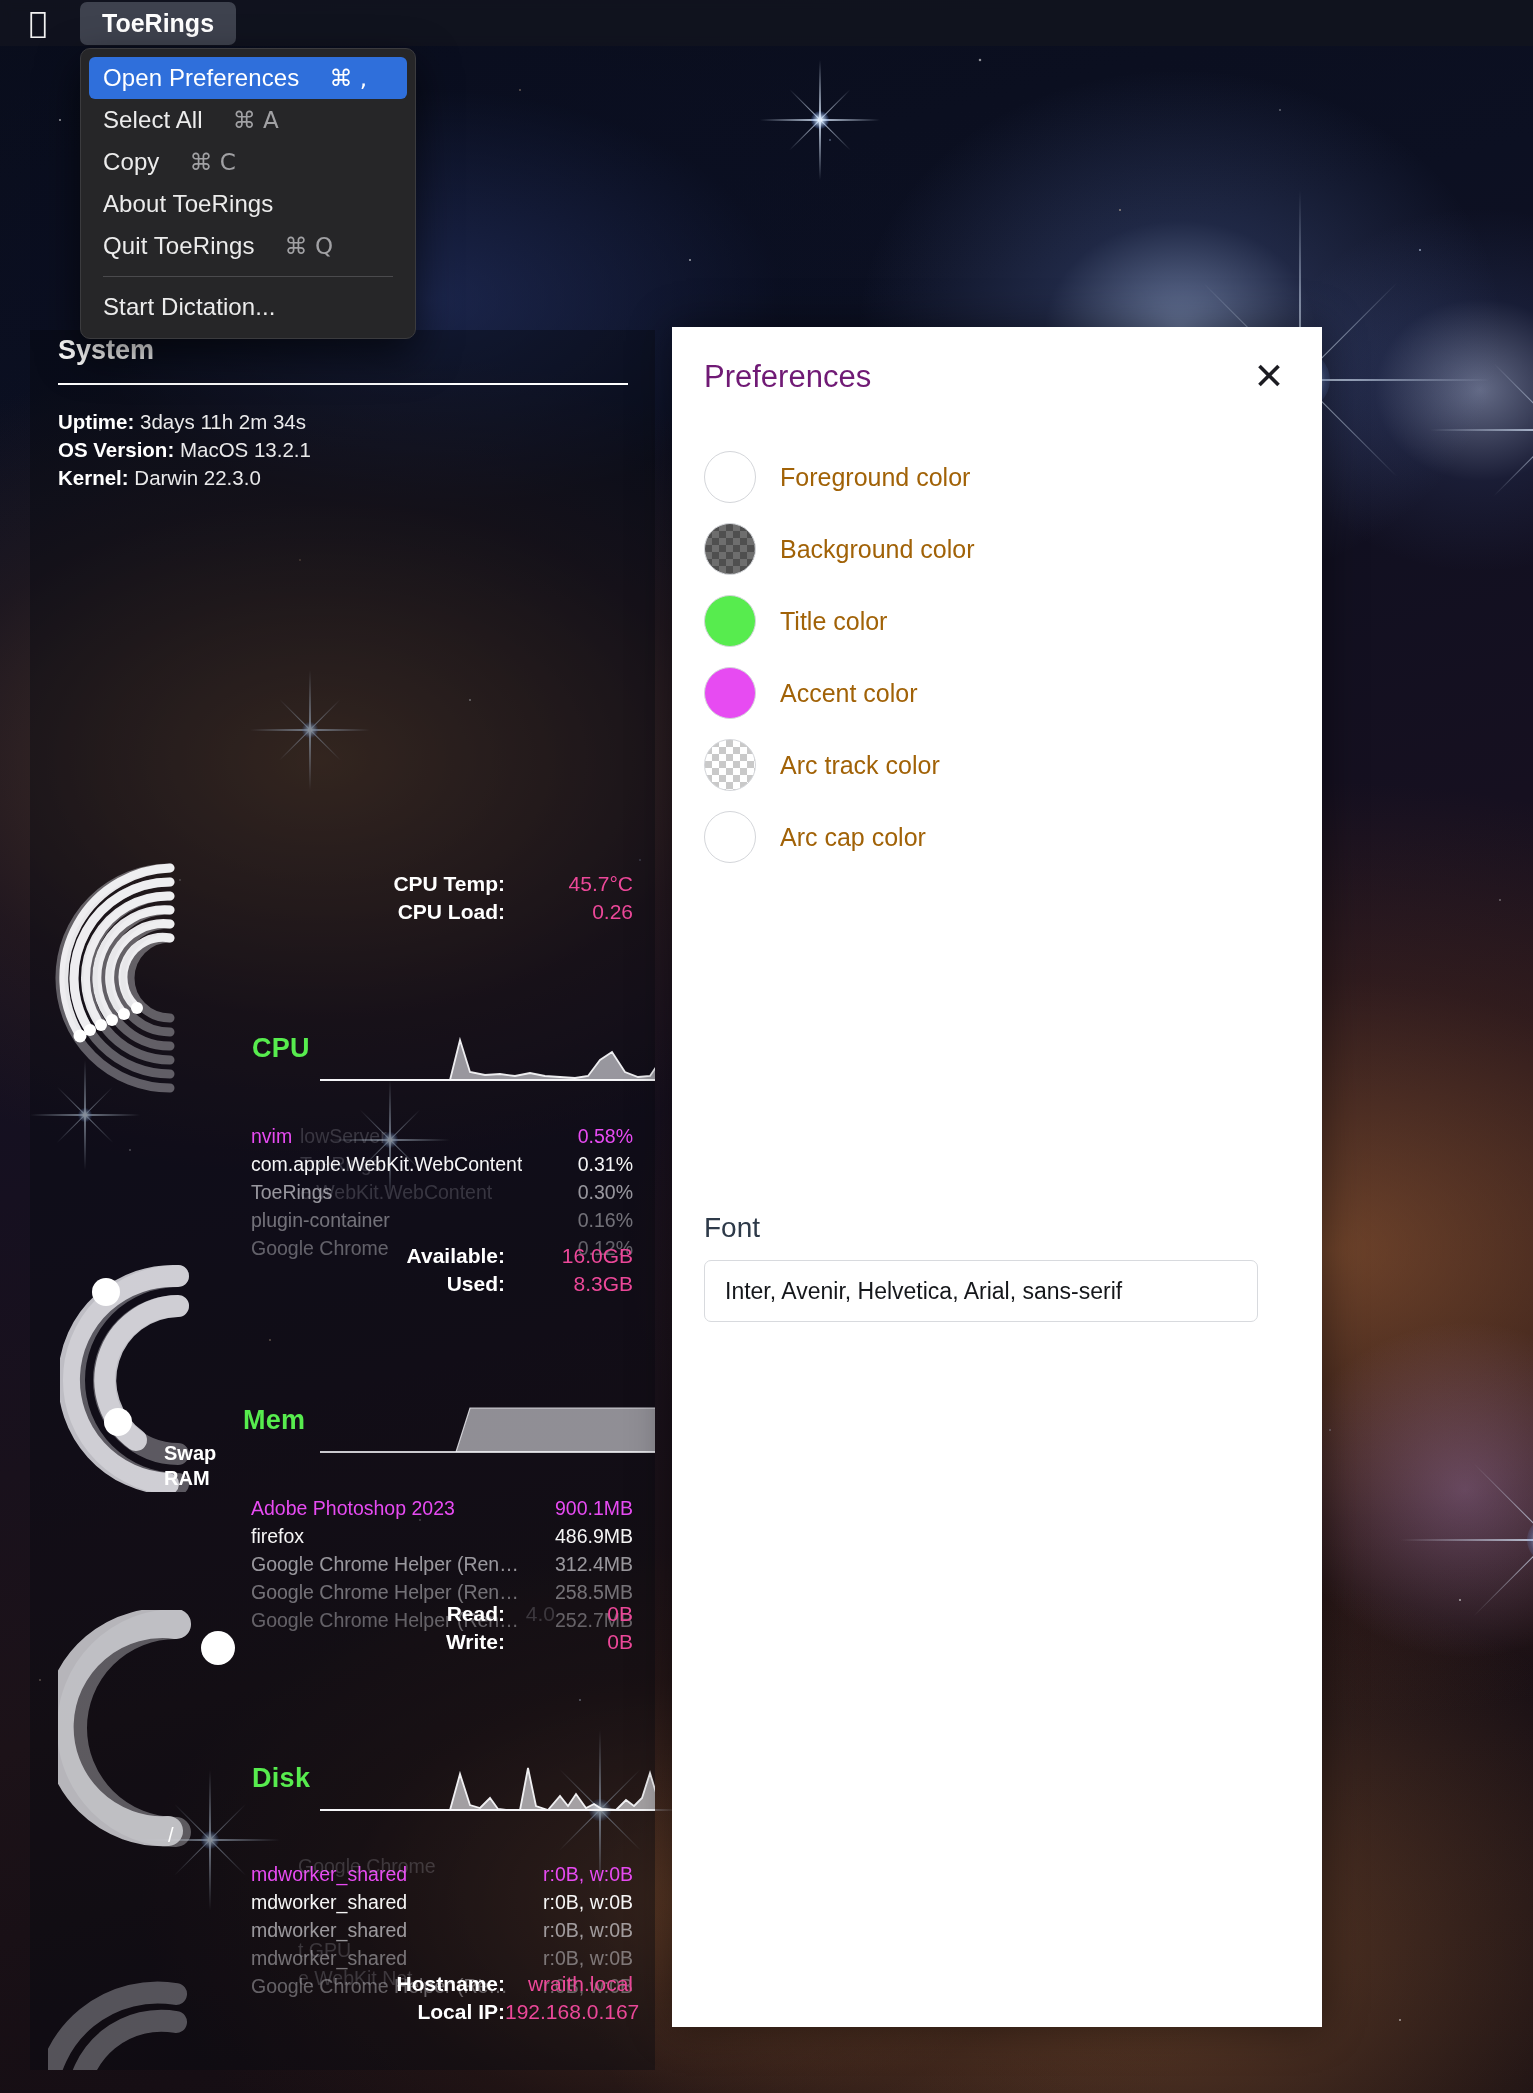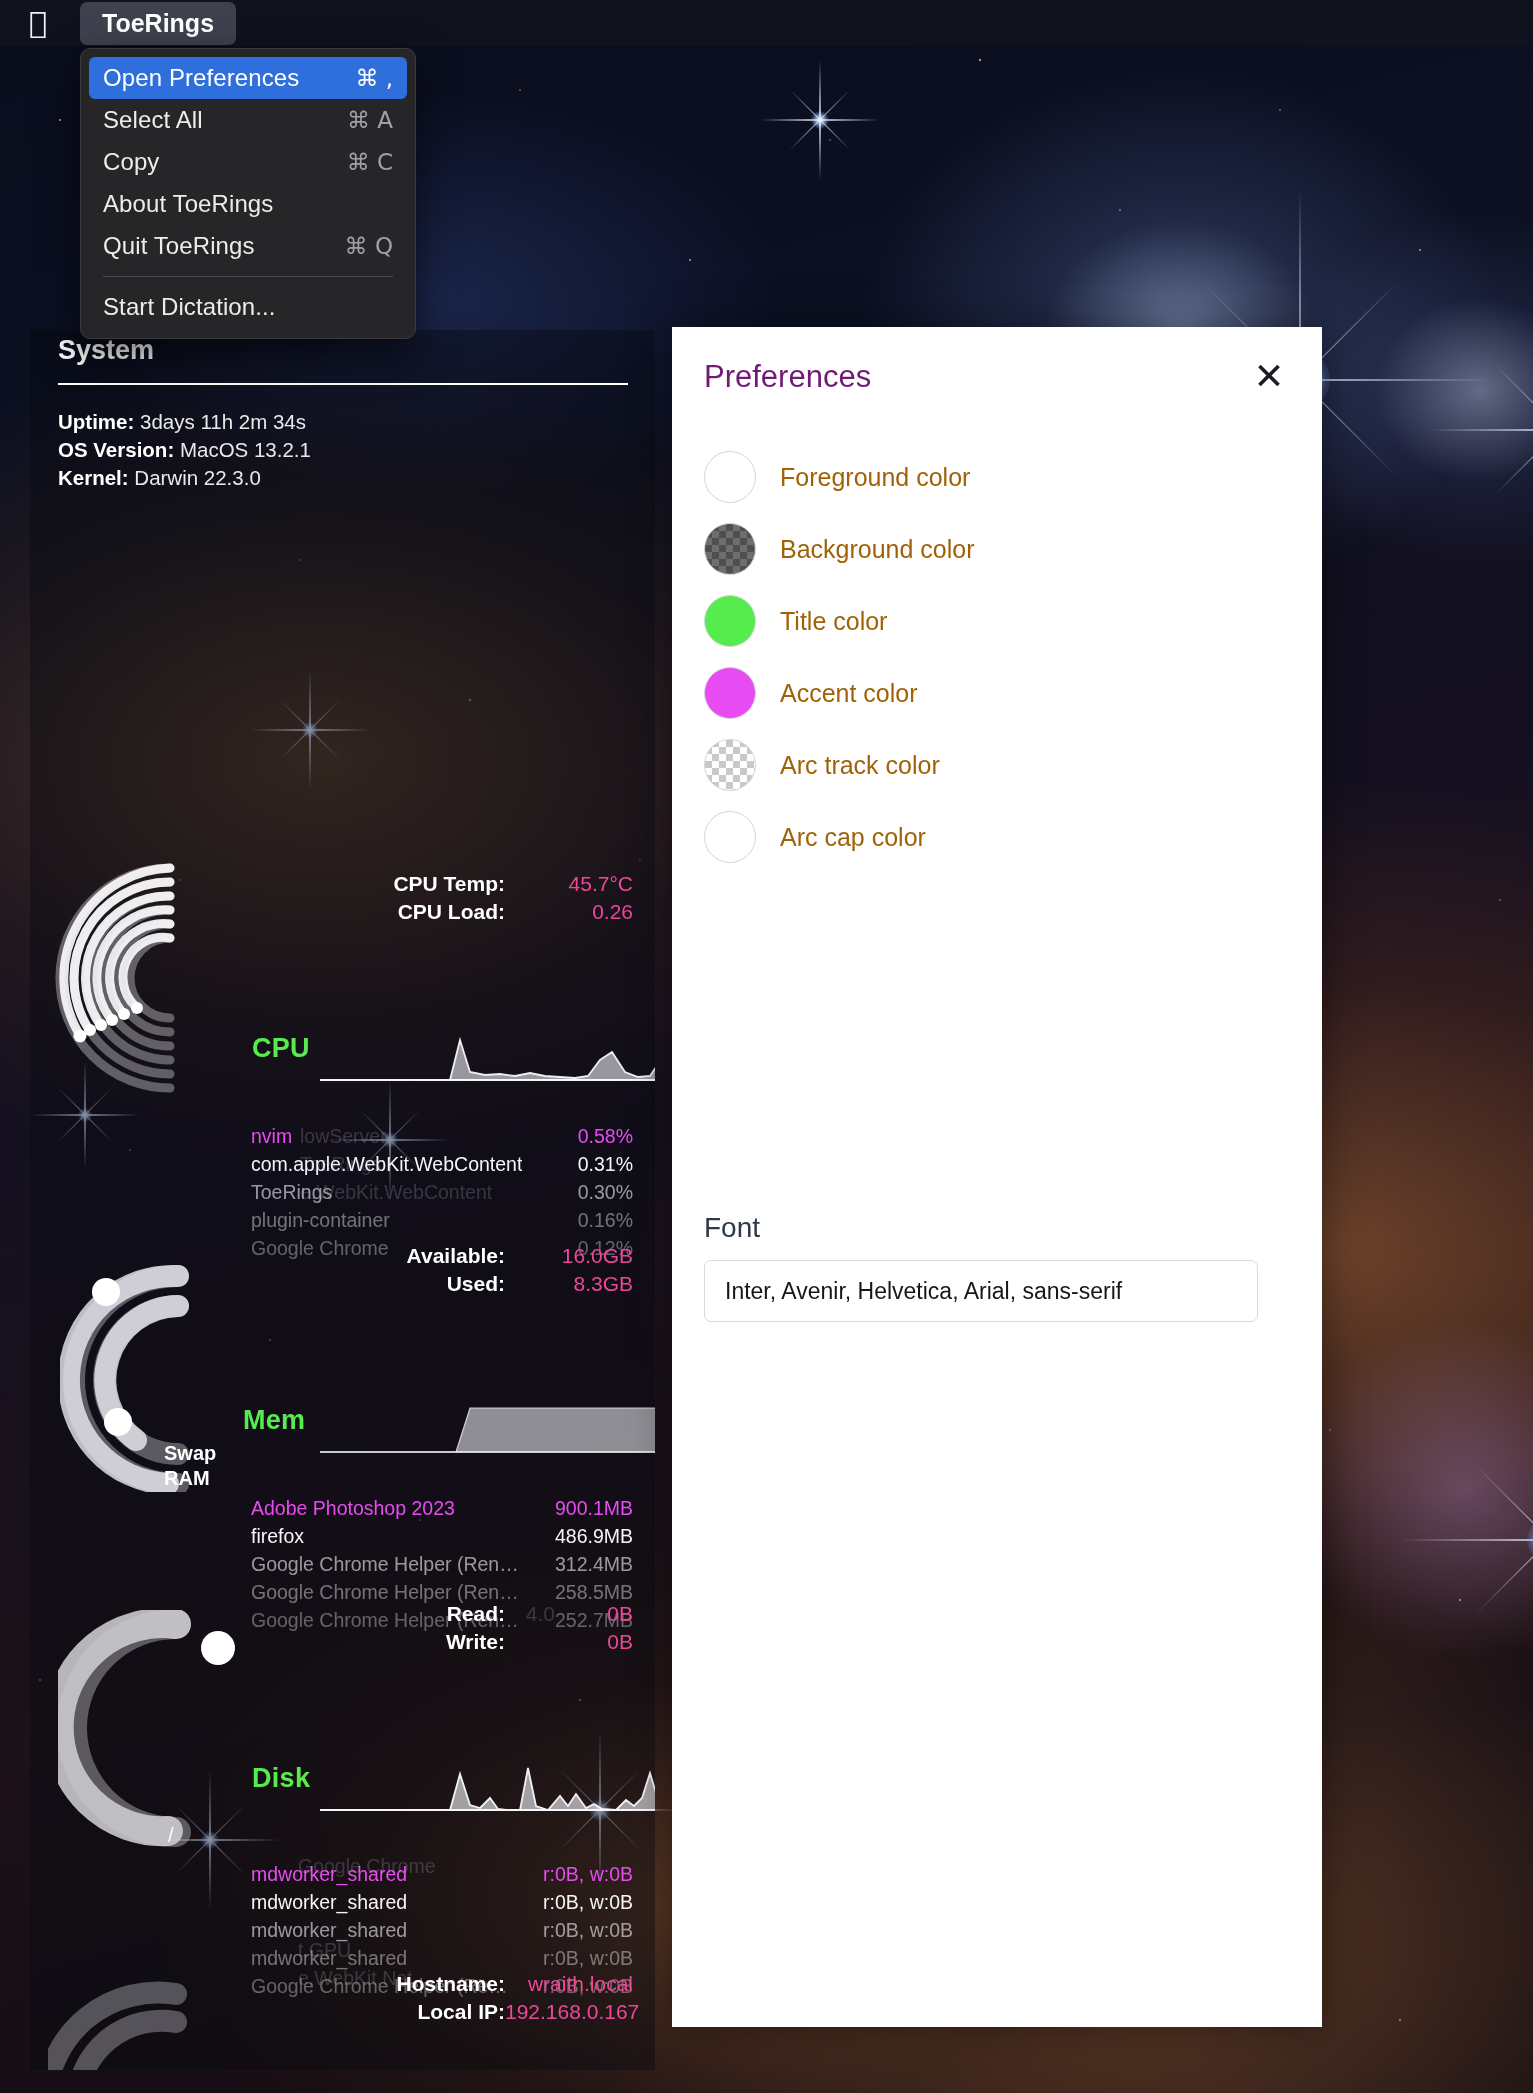--- a/index.html
+++ b/index.html
@@ -115,21 +115,21 @@
     position: absolute; top: 48px; left: 80px;
     width: 336px;
     background: #262628;
     border: 1px solid #3b3b3e;
     border-radius: 10px;
     padding: 8px 0 10px 0;
     box-shadow: 0 16px 42px rgba(0,0,0,.6);
     z-index: 45;
   }
   .menu-item {
-    display: flex; align-items: center; justify-content: space-between;
+    display: flex; align-items: center; 
     margin: 0 8px; padding: 7px 14px;
     border-radius: 6px;
     color: #ececec; font-size: 24px;
     white-space: nowrap;
   }
   .menu-item.selected { background: #2f6fdb; color: #fff; }
   .menu-item .m-label { letter-spacing: .1px; }
   .menu-item .m-key {
     color: #a1a1a4; font-size: 23px; margin-left: 30px;
     font-family: "DejaVu Sans", sans-serif;

